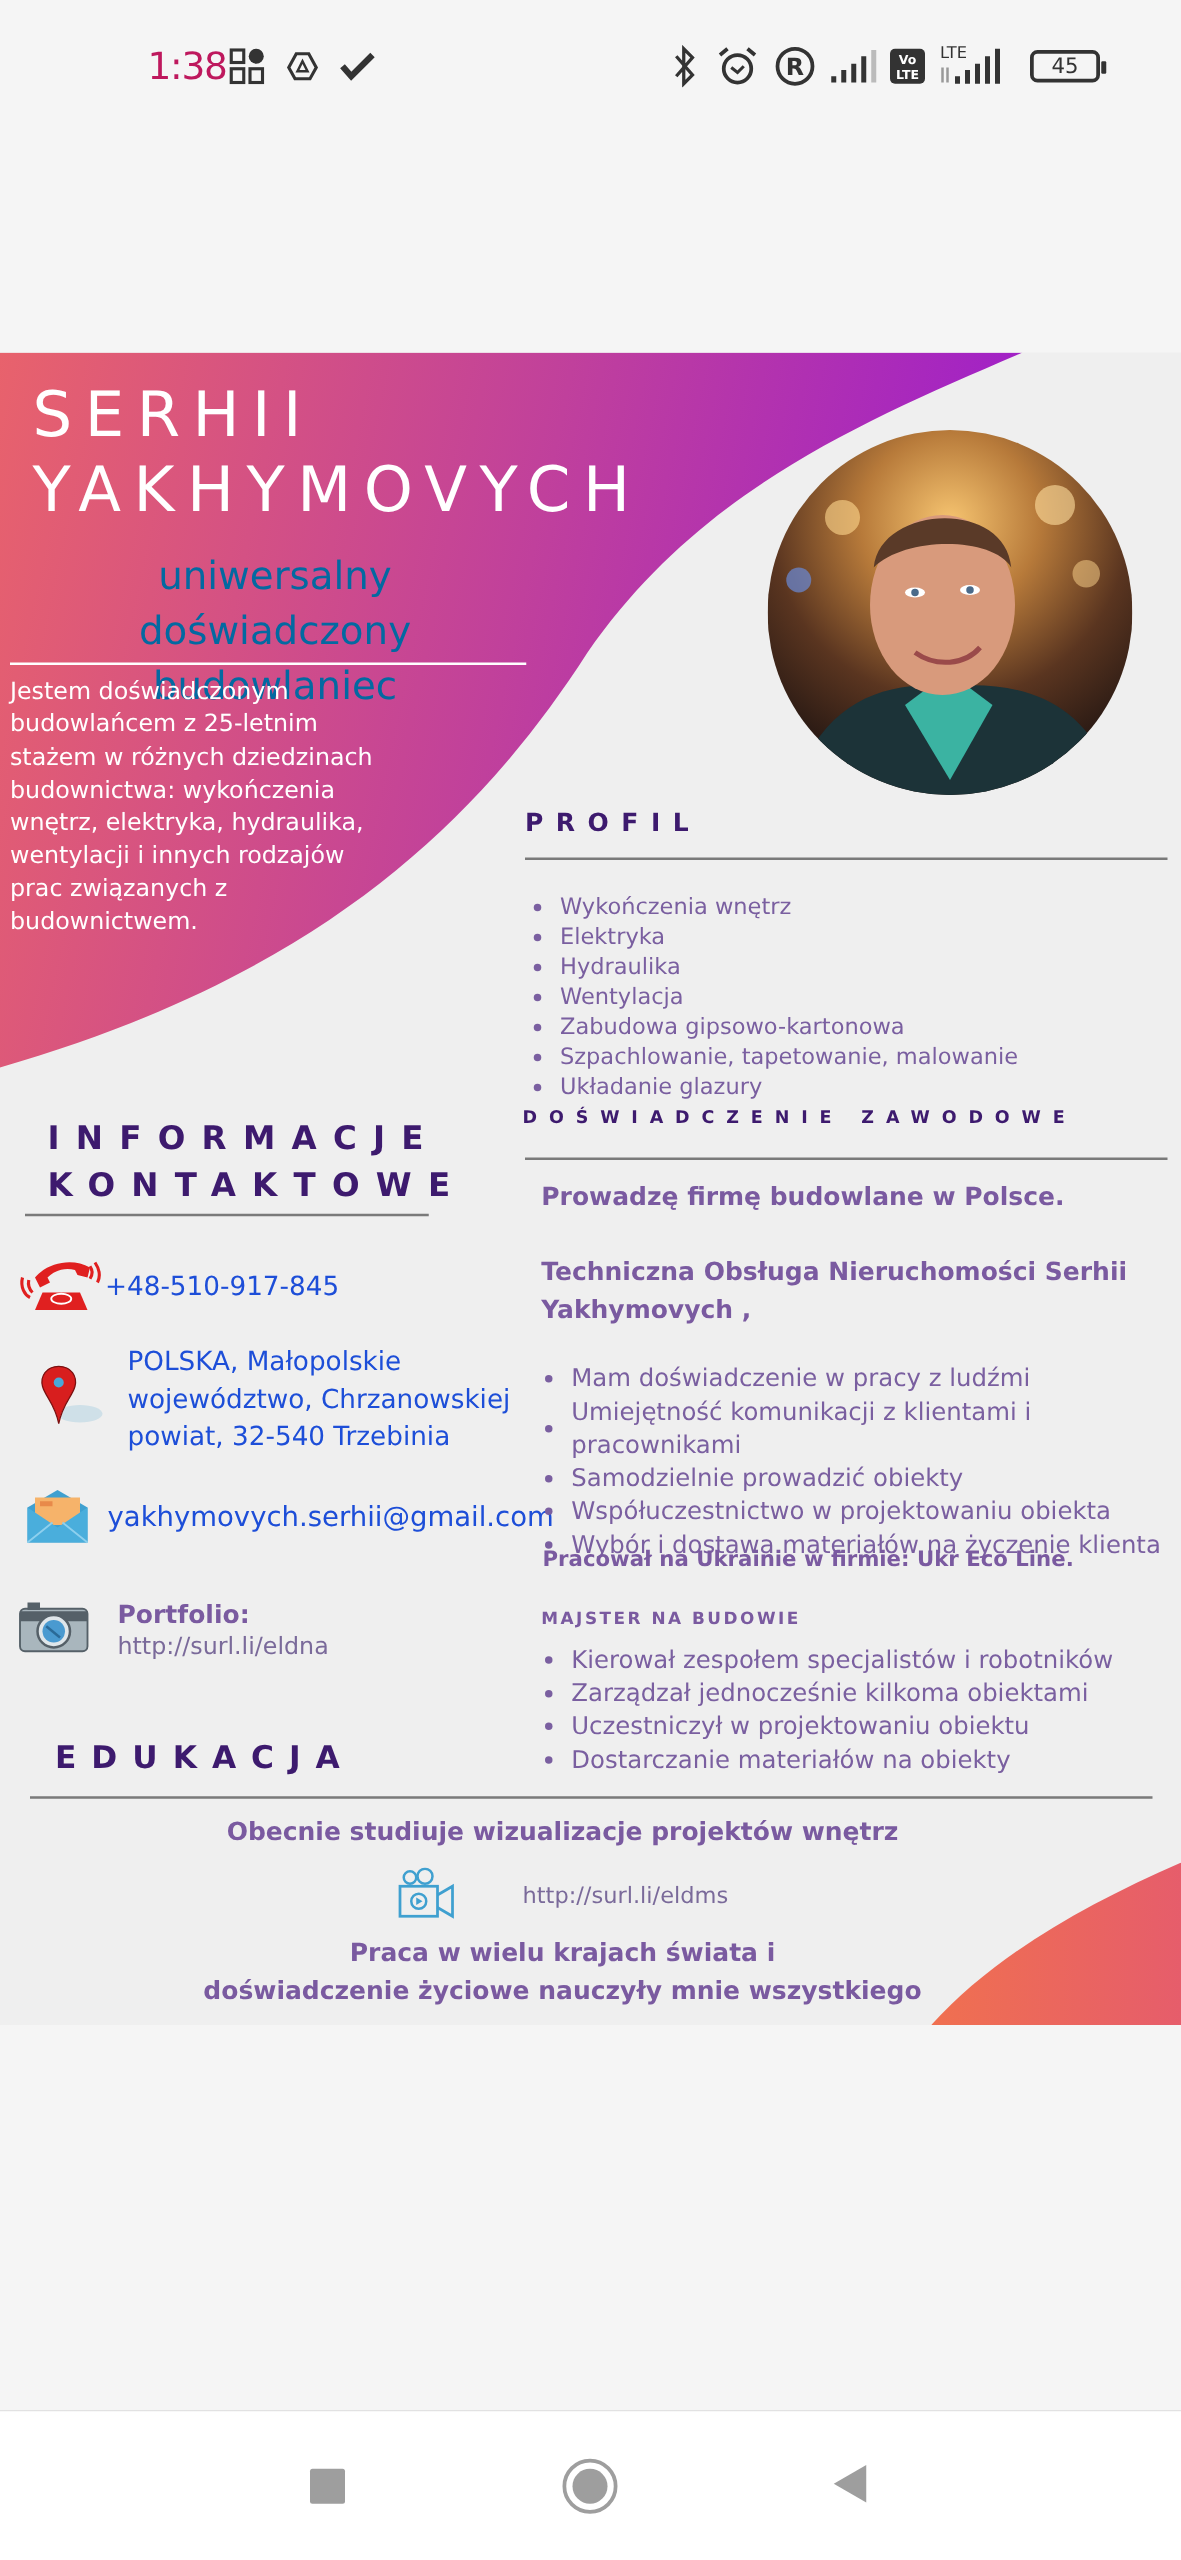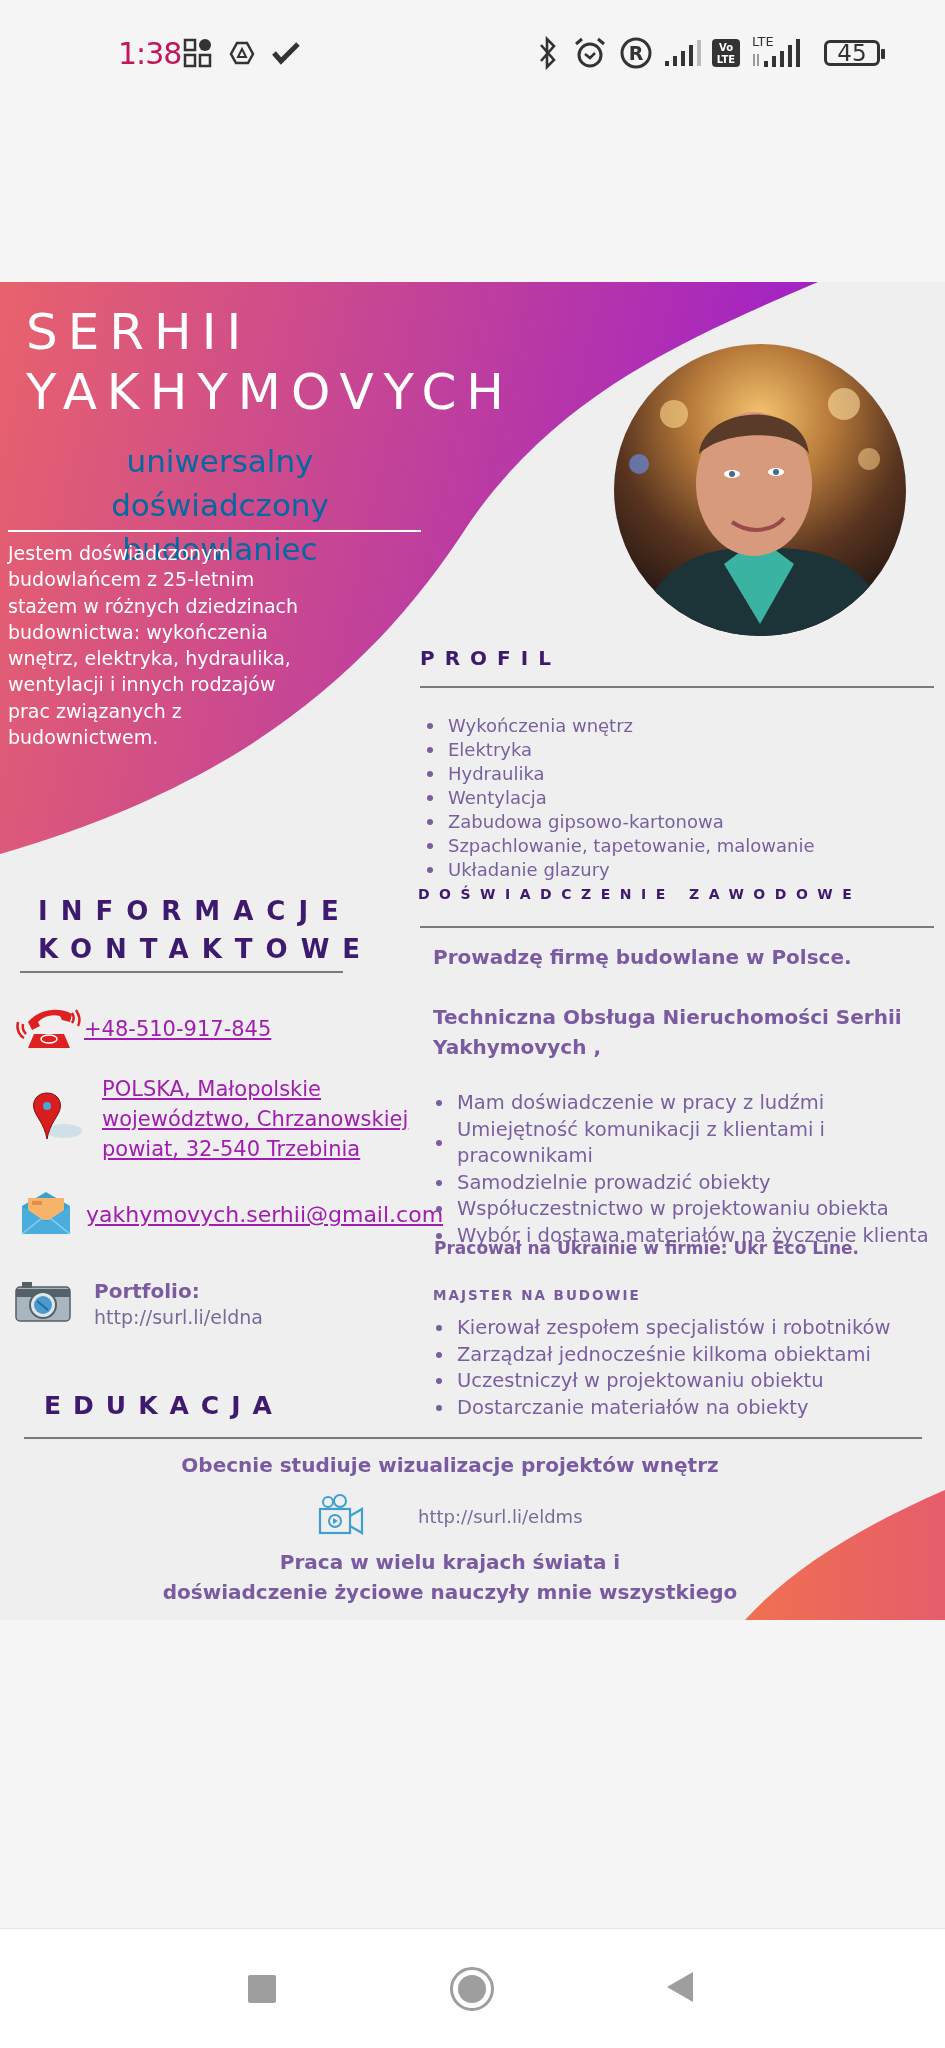--- a/index.html
+++ b/index.html
@@ -3,21 +3,21 @@
 <meta charset="utf-8">
 <style>
   * { box-sizing: border-box; margin: 0; padding: 0; }
   html, body { width: 945px; height: 2048px; background: #f5f5f5; overflow: hidden; }
   body { position: relative; font-family: "Liberation Sans", "DejaVu Sans", sans-serif; }
 
   
   .statusbar { position: absolute; left: 0; top: 0; width: 945px; height: 110px; background: #f5f5f5; }
   .sb-time { position: absolute; left: 118px; top: 36px; font-size: 30px; color: #be185d; font-family: "DejaVu Sans", sans-serif; letter-spacing: -1px; }
   .sb-icon { position: absolute; top: 38px; height: 30px; display: flex; align-items: center; justify-content: center; color: #333; }
-  .battery { position: absolute; left: 824px; top: 40px; width: 56px; height: 26px; border: 3px solid #333; border-radius: 6px; font-size: 23px; color: #333; display: flex; align-items: center; justify-content: center; font-family: "DejaVu Sans", sans-serif; }
+  .battery { position: absolute; left: 824px; top: 40px; width: 56px; height: 26px; border: 3px solid #333; border-radius: 6px; font-size: 17px; color: #333; display: flex; align-items: center; justify-content: center; font-family: "DejaVu Sans", sans-serif; }
   .battery::after { content: ""; position: absolute; right: -8px; top: 6px; width: 4px; height: 10px; background: #333; border-radius: 1px; }
 
   
   .page { position: absolute; left: 0; top: 282px; width: 945px; height: 1338px; background: #efefef; overflow: hidden; }
   .hero-bg { position: absolute; left: 0; top: 0; }
   .corner-bg { position: absolute; right: 0; bottom: 0; }
 
   .name { position: absolute; left: 26px; top: 20px; color: #fff; font-size: 50px; font-weight: 300; letter-spacing: 10px; line-height: 60px; font-family: "DejaVu Sans", sans-serif; font-weight: normal; }
   .subtitle { position: absolute; left: 20px; top: 157px; width: 400px; text-align: center; color: #0369a1; font-size: 31px; line-height: 44px; font-family: "DejaVu Sans", sans-serif; }
   .hero-rule { position: absolute; left: 8px; top: 248px; width: 413px; height: 2px; background: #fff; }
@@ -28,21 +28,21 @@
   .sec-title { position: absolute; color: #3d1a6e; font-weight: bold; letter-spacing: 10px; font-family: "DejaVu Sans", sans-serif; }
   .rule { position: absolute; height: 2px; background: #7a7a7a; }
 
   ul.bullets { position: absolute; list-style: none; color: #7a5fa0; font-family: "DejaVu Sans", sans-serif; }
   ul.bullets li { position: relative; padding-left: 24px; }
   ul.bullets li::before { content: ""; position: absolute; left: 3px; top: 50%; width: 6px; height: 6px; margin-top: -3px; border-radius: 50%; background: #7a5fa0; }
 
   .exp-bold { position: absolute; color: #7a5aa0; font-weight: bold; font-family: "DejaVu Sans", sans-serif; }
 
   .contact-row { position: absolute; display: flex; align-items: center; }
-  .contact-text { color: #a21caf; font-size: 21px; line-height: 30px; font-family: "DejaVu Sans", sans-serif; text-decoration: underline; }
+  .contact-text { color: #1d4ed8; font-size: 21px; line-height: 30px; font-family: "DejaVu Sans", sans-serif; }
 
   .edu-center { position: absolute; left: 0; width: 900px; text-align: center; color: #7a5aa0; font-weight: bold; font-family: "DejaVu Sans", sans-serif; }
 
   
   .navbar { position: absolute; left: 0; top: 1928px; width: 945px; height: 120px; background: #ffffff; border-top: 1px solid #e2e2e2; }
   .nav-btn { position: absolute; top: 0; height: 120px; display: flex; align-items: center; justify-content: center; }
 </style>
 </head>
 <body>
 

